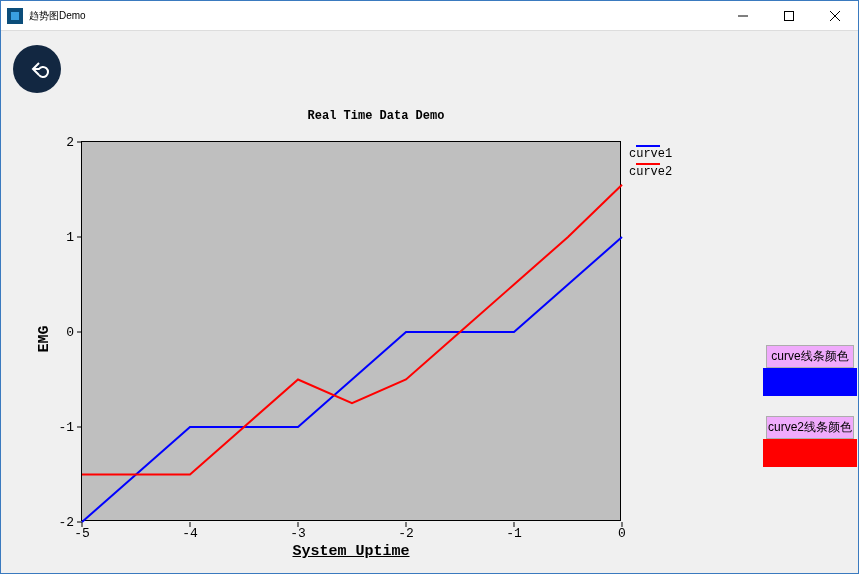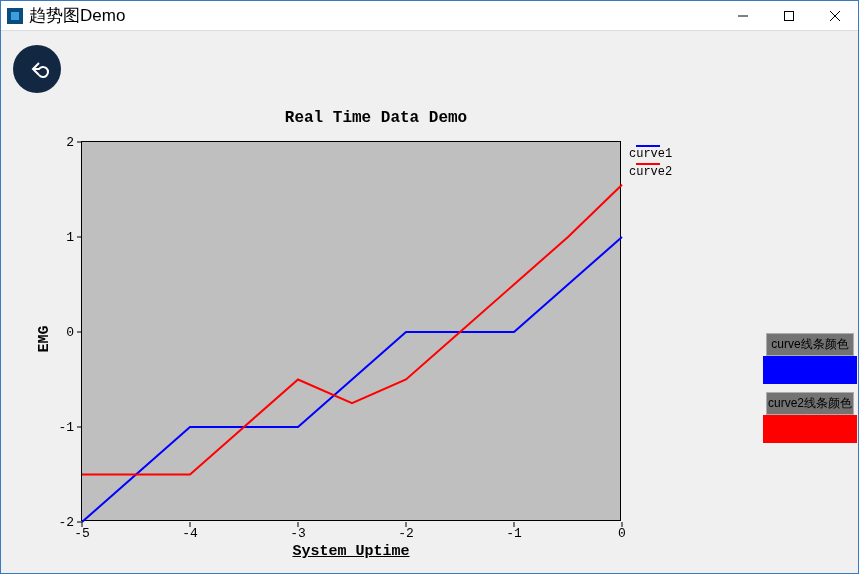--- a/index.html
+++ b/index.html
@@ -19,21 +19,21 @@
     padding-left: 6px;
     border-bottom: 1px solid #ddd;
   }
   .titlebar .app-icon {
     width: 16px; height: 16px;
     background: #0b4d7a;
     display: flex; align-items: center; justify-content: center;
     margin-right: 6px;
   }
   .titlebar .app-icon svg { width: 10px; height: 10px; }
-  .titlebar .title-text { font-size: 17px; font-family: "Microsoft YaHei", sans-serif; }
+  .titlebar .title-text { font-size: 10px; font-family: "Microsoft YaHei", sans-serif; }
   .titlebar .spacer { flex: 1; }
   .win-btn {
     width: 46px; height: 30px;
     display: flex; align-items: center; justify-content: center;
     font-family: "Segoe UI", sans-serif;
     font-size: 12px;
     cursor: default;
   }
   .content {
     position: relative;
@@ -53,21 +53,21 @@
   .back-fab svg { width: 24px; height: 24px; fill: none; stroke: #fff; stroke-width: 2; }
   .chart-wrap {
     position: absolute;
     left: 10px; top: 80px;
     width: 730px; height: 455px;
   }
   .chart-title {
     position: absolute;
     left: 0; top: -2px; width: 100%;
     text-align: center;
-    font-size: 16px;
+    font-size: 12px;
     font-family: "Courier New", monospace;
     font-weight: bold;
   }
   .plot-area {
     position: absolute;
     left: 70px; top: 30px;
     width: 540px; height: 380px;
     background: #bfbfbf;
     border: 1px solid #000;
   }
@@ -114,26 +114,26 @@
     width: 24px; height: 2px; margin-right: 6px;
   }
   .side-panel {
     position: absolute;
     right: 0; top: 294px;
     width: 96px;
   }
   .color-btn {
     display: block;
     width: 88px;
-    margin: 8px auto 0 auto;
+    margin: 20px auto 0 auto;
     font-size: 12px;
     font-family: "SimSun", "Microsoft YaHei", sans-serif;
     text-align: center;
     padding: 2px 0;
-    background: #737373;
+    background: #f0abfc;
     border: 1px solid #adadad;
     cursor: default;
   }
   .color-swatch {
     width: 94px; height: 28px;
     margin: 0 auto 8px auto;
   }
 </style>
 </head>
 <body>

